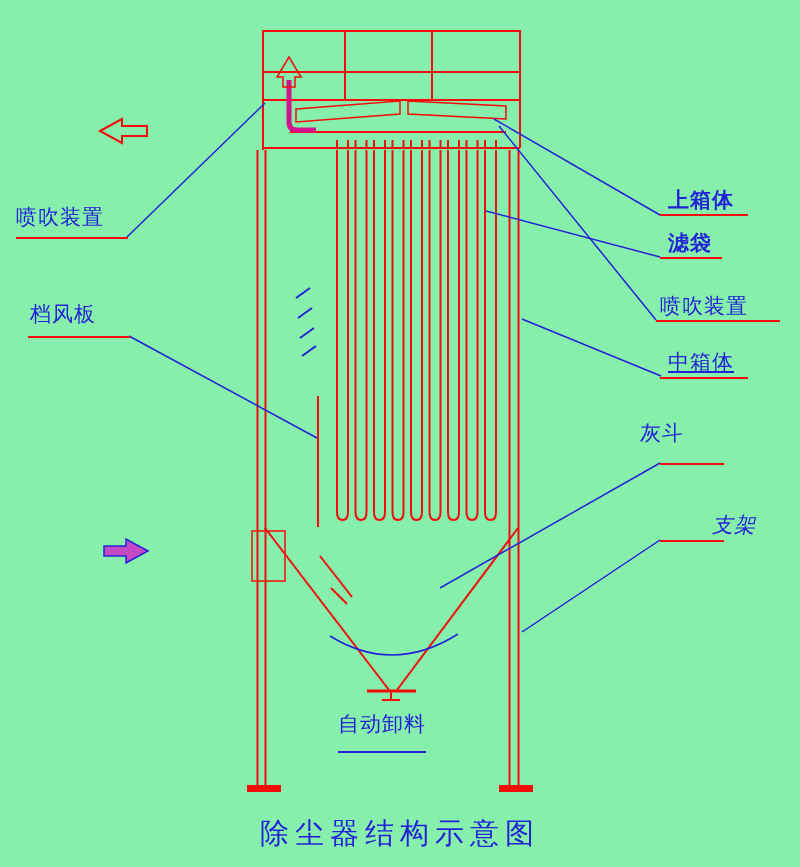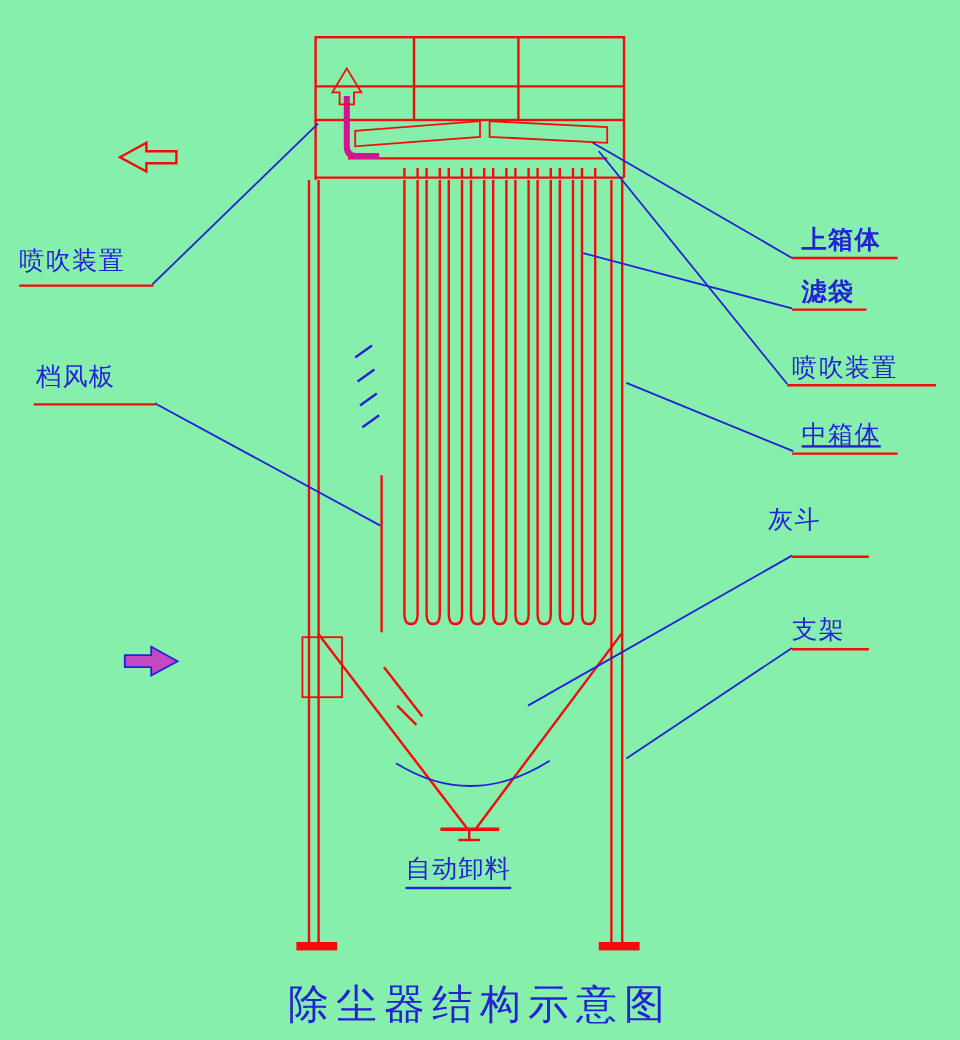--- a/index.html
+++ b/index.html
@@ -10,23 +10,23 @@
          font-family:"Liberation Sans",sans-serif;}
   svg{position:absolute;left:0;top:0;}
   .ln{fill:none;stroke-width:2;}
   .s-red{stroke:var(--red);}
   .s-blue{stroke:var(--blue);}
   .s-mag{stroke:var(--magenta);}
   .thin{stroke-width:1.5;}
   .thick{stroke-width:3;}
   .pipe{stroke-width:5;}
   .label{position:absolute;color:var(--blue);font-size:21px;letter-spacing:1px;white-space:nowrap;}
-  .u-blue{border-bottom:2px solid var(--blue);padding-bottom:1px;}
+  .u-blue{border-bottom:2px solid var(--blue);padding-bottom:13px;}
   .title{position:absolute;left:0;top:814px;width:100%;text-align:center;
-         color:var(--title_blue);font-size:34px;letter-spacing:6px;
+         color:var(--title_blue);font-size:29px;letter-spacing:6px;
          font-family:"DejaVu Serif","Liberation Serif",serif;}
 </style>
 </head>
 <body>
 
 <div class="stage">
 
   <svg width="800" height="867" viewBox="0 0 800 867">
 
     <g class="ln s-red">
@@ -132,18 +132,18 @@
     </g>
   </svg>
 
   <div class="label" style="left:16px;top:203px;">喷吹装置</div>
   <div class="label" style="left:30px;top:300px;">档风板</div>
   <div class="label" style="left:668px;top:186px;font-weight:bold;">上箱体</div>
   <div class="label" style="left:668px;top:229px;font-weight:bold;">滤袋</div>
   <div class="label" style="left:660px;top:292px;">喷吹装置</div>
   <div class="label" style="left:668px;top:348px;text-decoration:underline;">中箱体</div>
   <div class="label" style="left:640px;top:419px;">灰斗</div>
-  <div class="label" style="left:660px;top:511px;">支架</div>
+  <div class="label" style="left:712px;top:511px;font-style:italic;">支架</div>
   <div class="label u-blue" style="left:338px;top:710px;">自动卸料</div>
 
   <div class="title">除尘器结构示意图</div>
 
 </div>
 
 </body></html>

